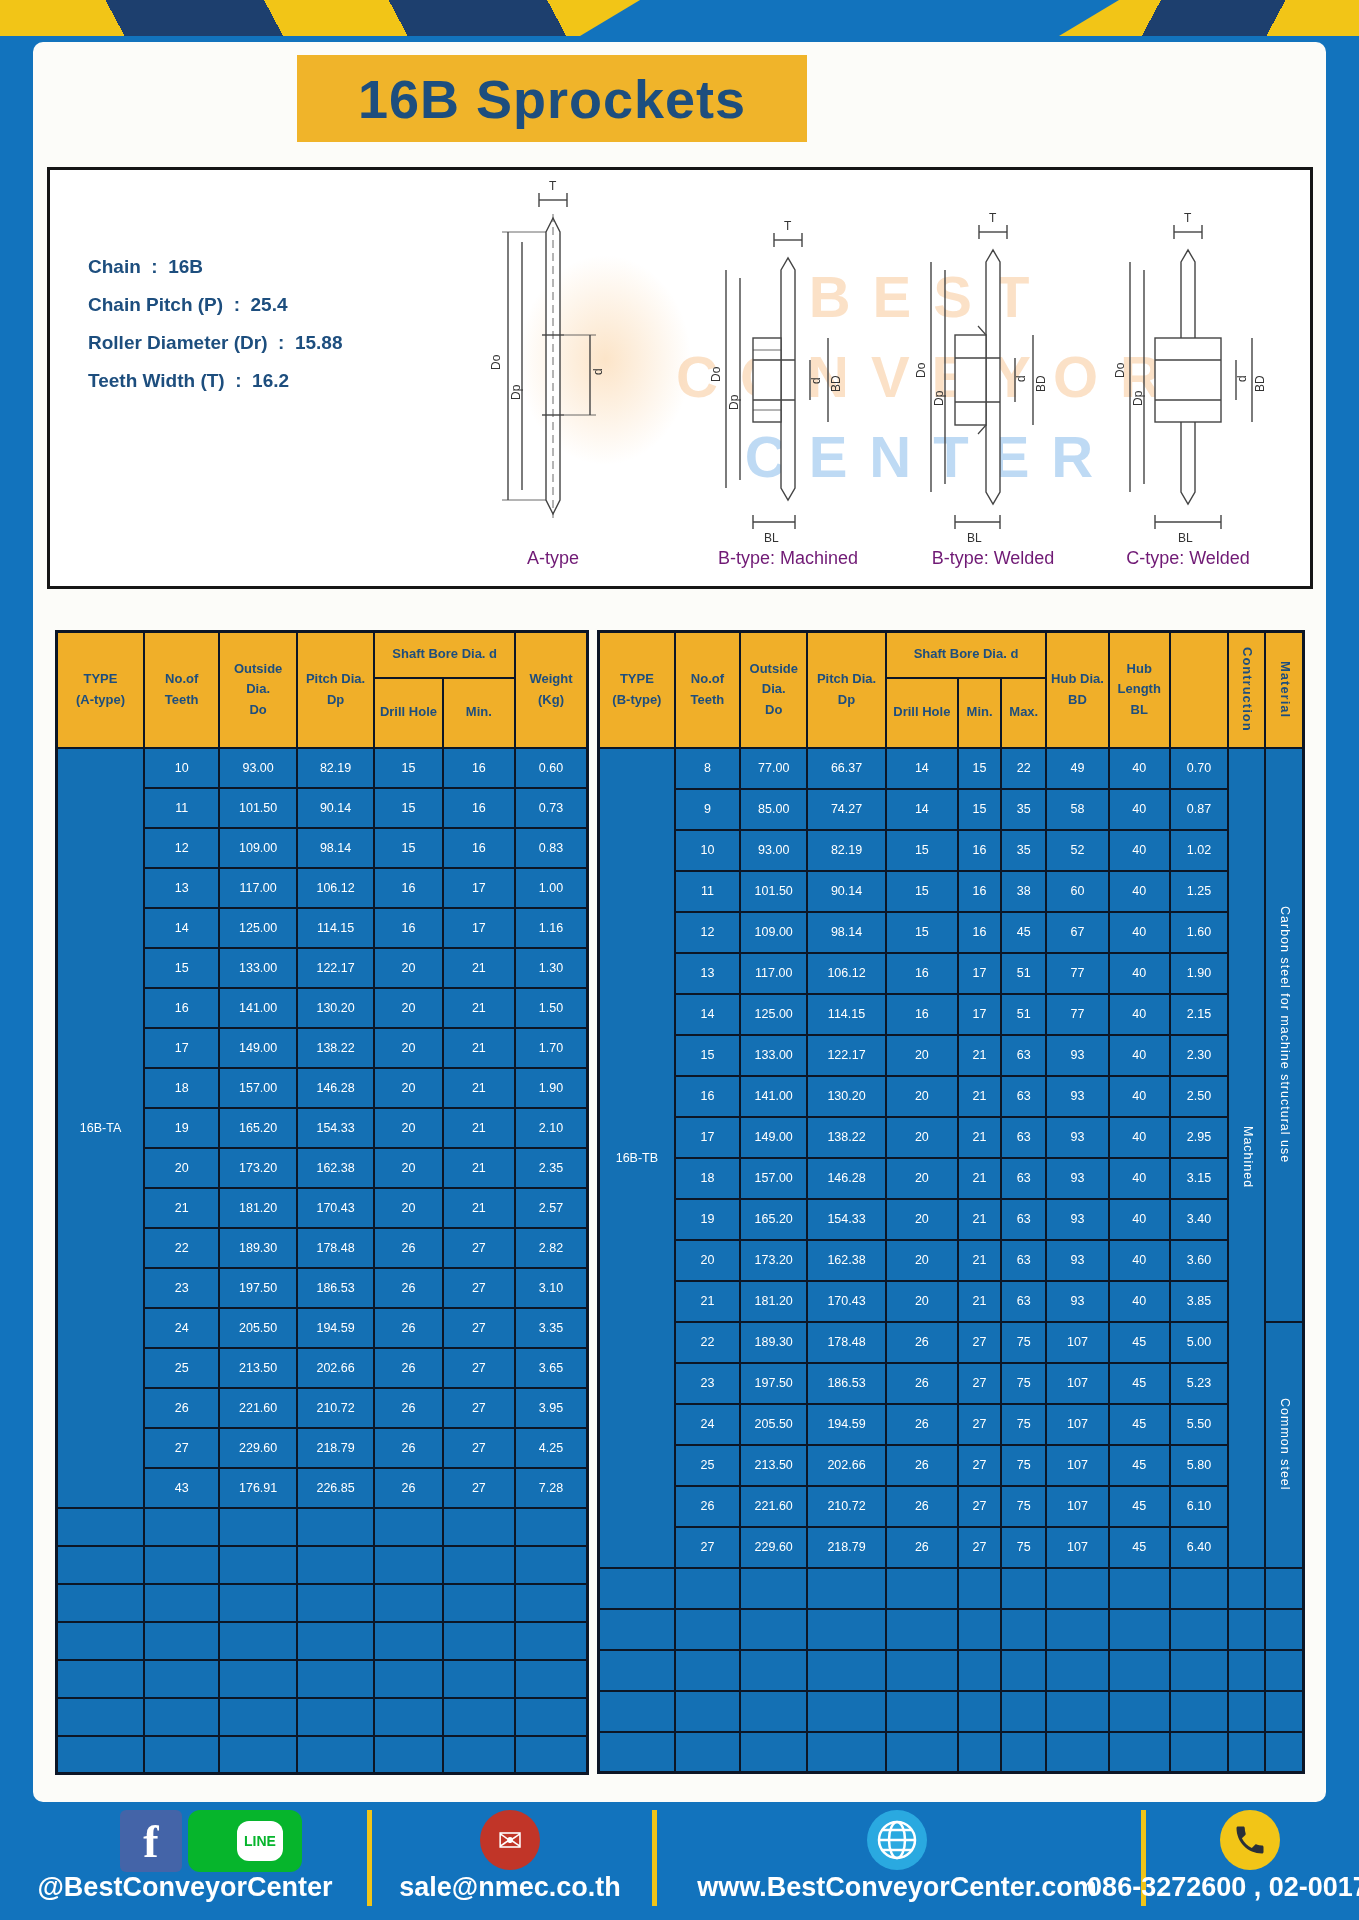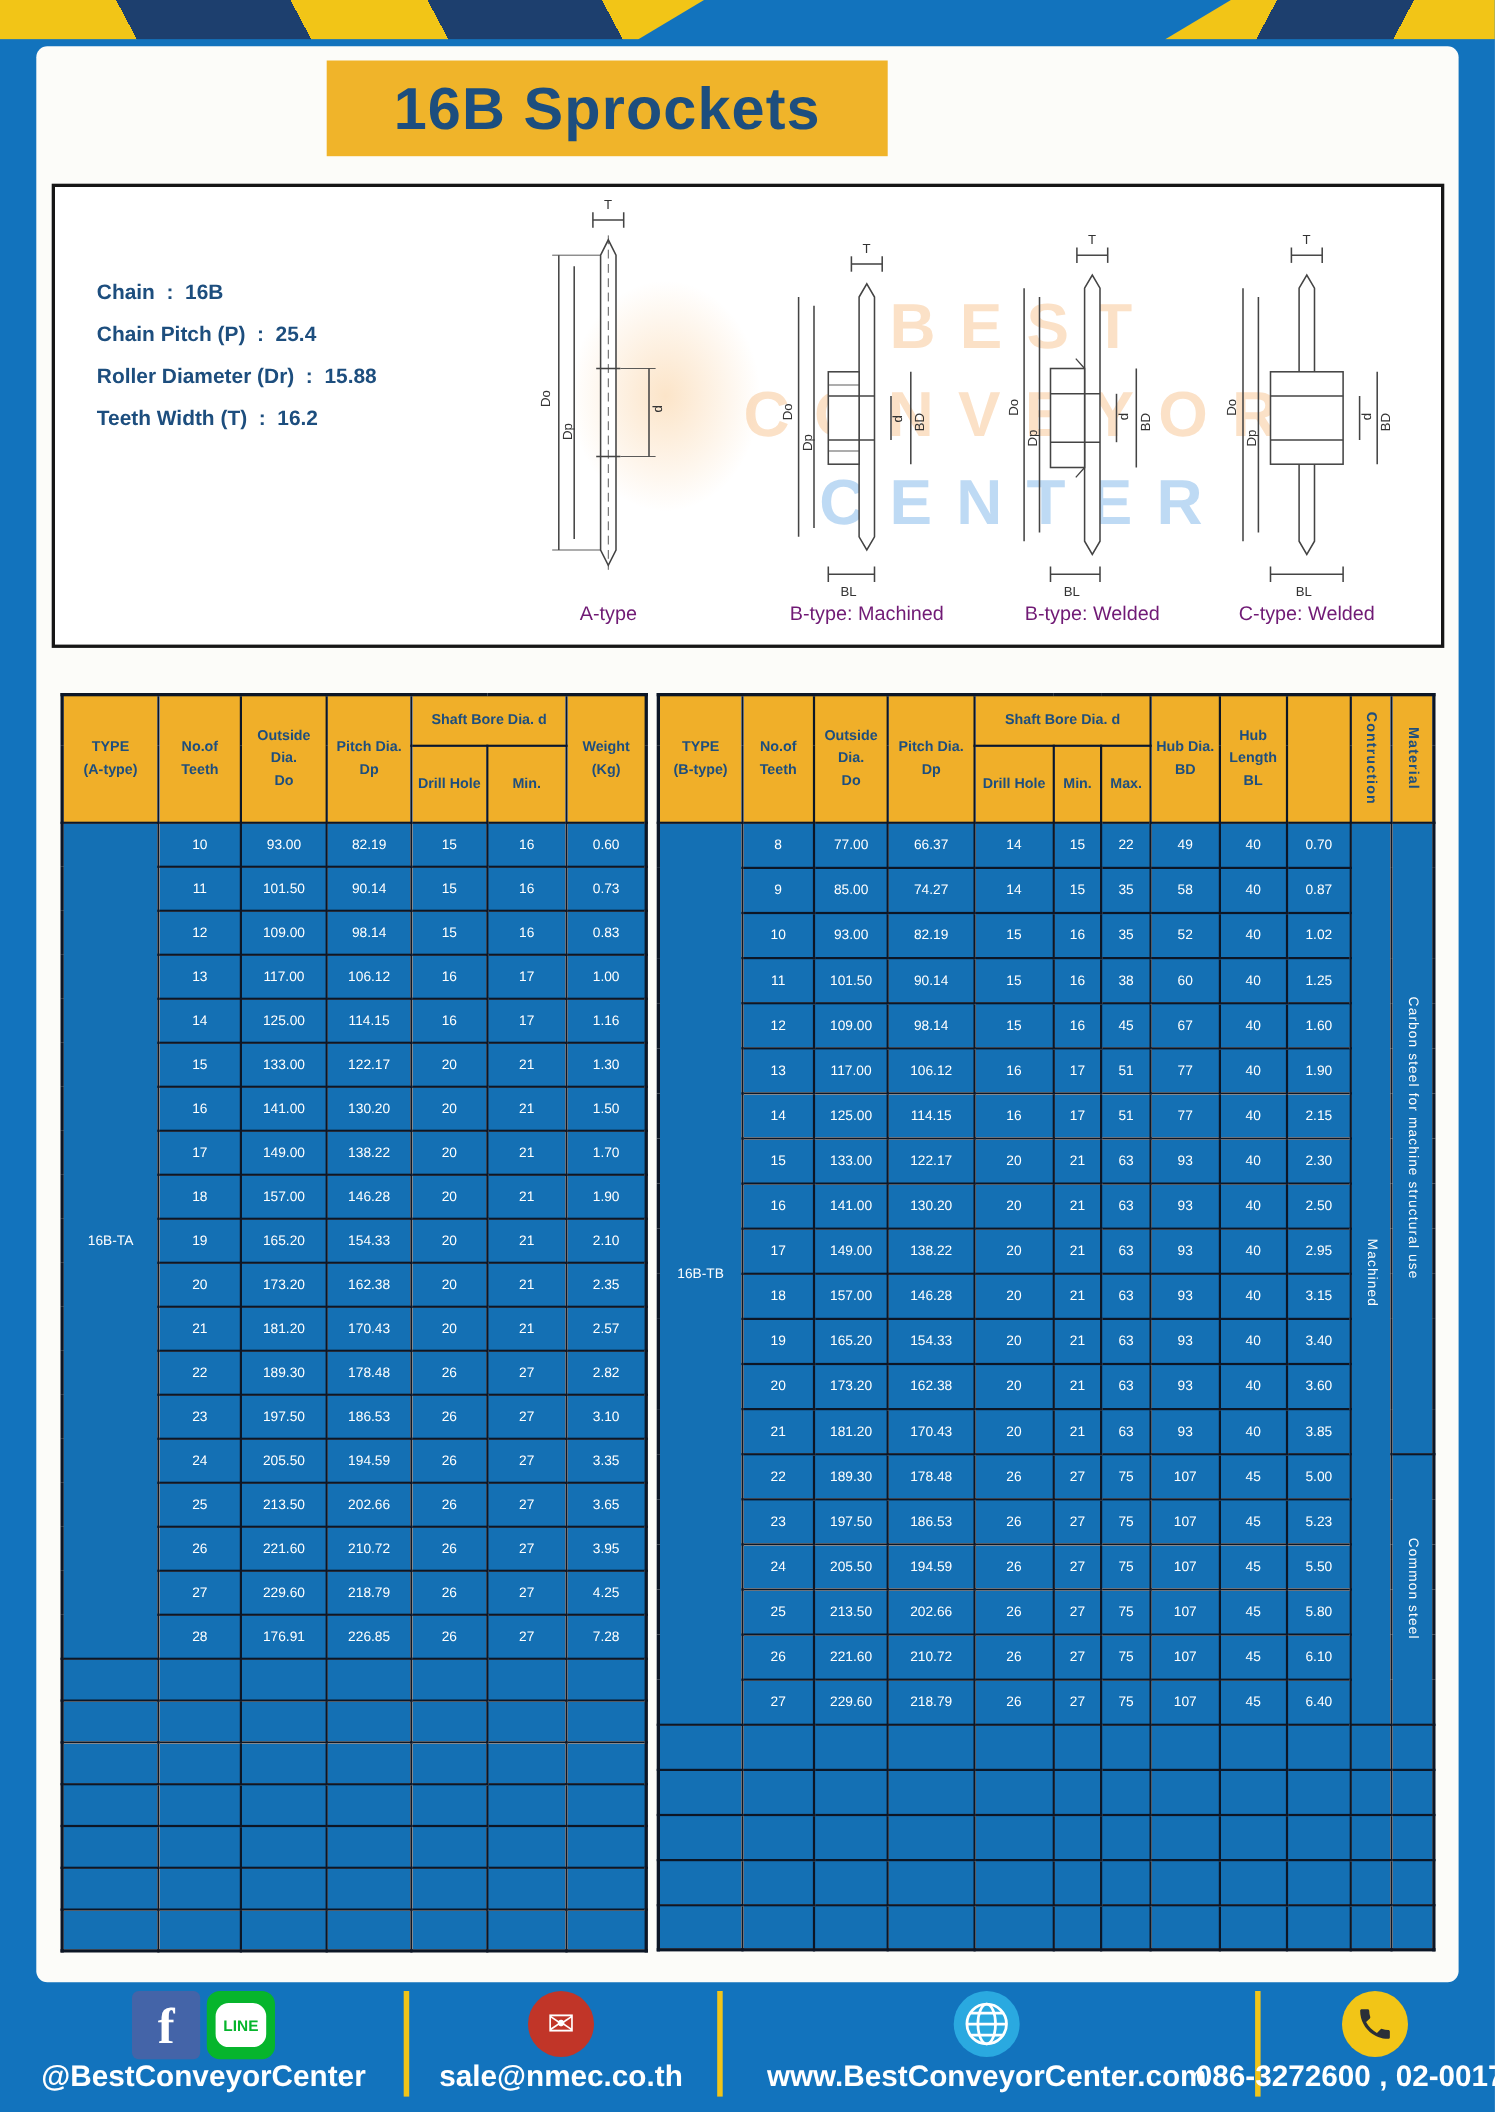--- a/index.html
+++ b/index.html
@@ -93,21 +93,21 @@
   
   .footer{position:absolute;left:0;top:1802px;width:1359px;height:118px;}
   .f-divider{position:absolute;top:8px;width:5px;height:96px;background:#f0c419;}
   .f-text{
     position:absolute;top:70px;transform:translateX(-50%);
     color:#ffffff;font-weight:bold;font-size:27px;white-space:nowrap;
   }
   .f-icon{position:absolute;top:8px;display:flex;align-items:center;justify-content:center;}
   .icon-fb{width:62px;height:62px;background:#4464a8;border-radius:6px;color:#fff;
     font-size:46px;font-weight:bold;font-family:"Liberation Serif",serif;}
-  .icon-line{width:62px;height:62px;background:#06b52c;border-radius:12px;}
+  .icon-line{width:84px;height:62px;background:#06b52c;border-radius:12px;padding-left:30px;}
   .icon-line .bubble{width:46px;height:40px;background:#fff;border-radius:12px;
     display:flex;align-items:center;justify-content:center;color:#06b52c;
     font-size:14px;font-weight:bold;}
   .icon-round{width:60px;height:60px;border-radius:50%;}
   .icon-mail{background:#c13528;color:#fff;font-size:30px;}
   .icon-globe{background:#2aa9e0;}
   .icon-phone{background:#f2c517;}
 </style>
 </head>
 <body>
@@ -410,21 +410,21 @@
       </tr>
       <tr>
         <td>27</td>
         <td>229.60</td>
         <td>218.79</td>
         <td>26</td>
         <td>27</td>
         <td>4.25</td>
       </tr>
       <tr>
-        <td>28</td>
+        <td>43</td>
         <td>176.91</td>
         <td>226.85</td>
         <td>26</td>
         <td>27</td>
         <td>7.28</td>
       </tr>
       <tr class="empty-row">
         <td></td>
         <td></td>
         <td></td>

